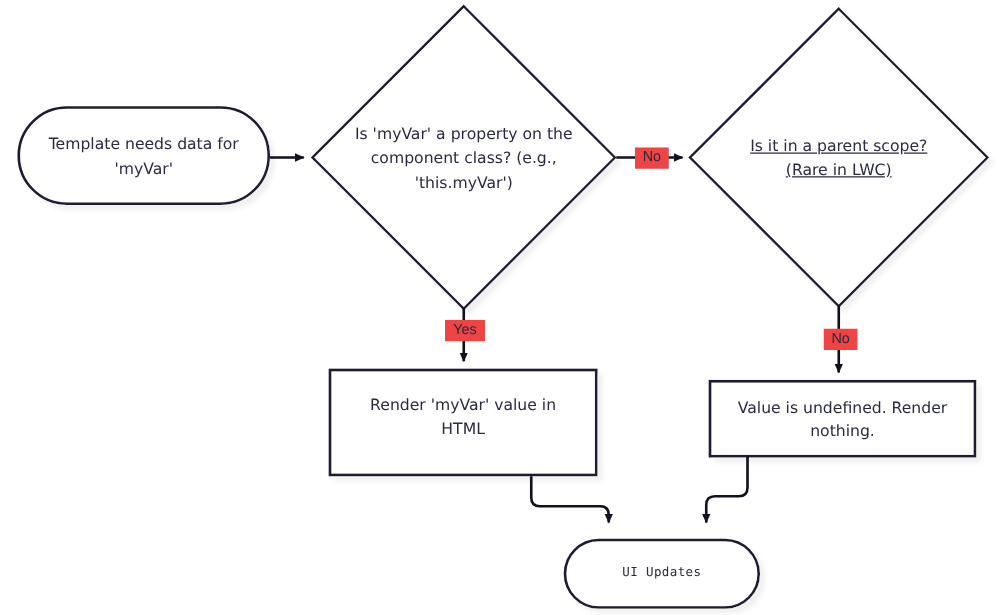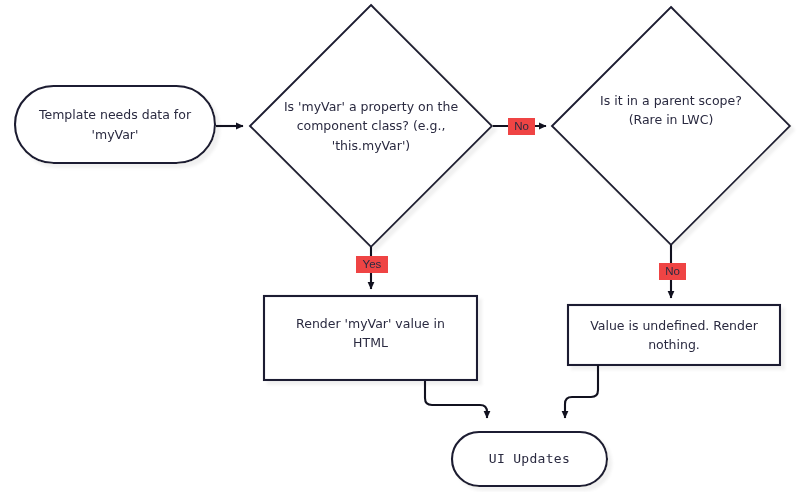--- a/index.html
+++ b/index.html
@@ -43,21 +43,21 @@
     background: #ef4444;
     color: #2a2a40;
     font-size: 11.5px;
     line-height: 1.3;
     padding: 1px 3px;
     text-align: center;
     font-family: Liberation Sans, sans-serif;
   }
   .mono-label {
     font-family: "DejaVu Sans Mono", monospace;
-    font-size: 13px;
+    font-size: 10px;
     letter-spacing: 0.3px;
   }
 </style>
 </head>
 <body>
 
 <div id="flowchart-canvas">
 
   <svg id="flow-svg" viewBox="0 0 800 492">
     <defs>
@@ -124,21 +124,21 @@
     </g>
   </svg>
 
   <div class="node-label" style="left:25px; top:86px; width:180px; height:77px;">Template needs data for
 'myVar'</div>
 
   <div class="node-label" style="left:276px; top:91px; width:190px; height:70px;">Is 'myVar' a property on the
 component class? (e.g.,
 'this.myVar')</div>
 
-  <div class="node-label" style="left:578px; top:82px; width:186px; height:56px;">Is it in a parent scope?
+  <div class="node-label" style="left:578px; top:98px; width:186px; height:56px;text-decoration:underline;">Is it in a parent scope?
 (Rare in LWC)</div>
 
   <div class="node-label" style="left:574px; top:305px; width:200px; height:60px;">Value is undefined. Render
 nothing.</div>
 
   <div class="node-label" style="left:272px; top:302px; width:197px; height:62px;">Render 'myVar' value in
 HTML</div>
 
   <div class="node-label mono-label" style="left:452px; top:432px; width:155px; height:54px;">UI Updates</div>
 

